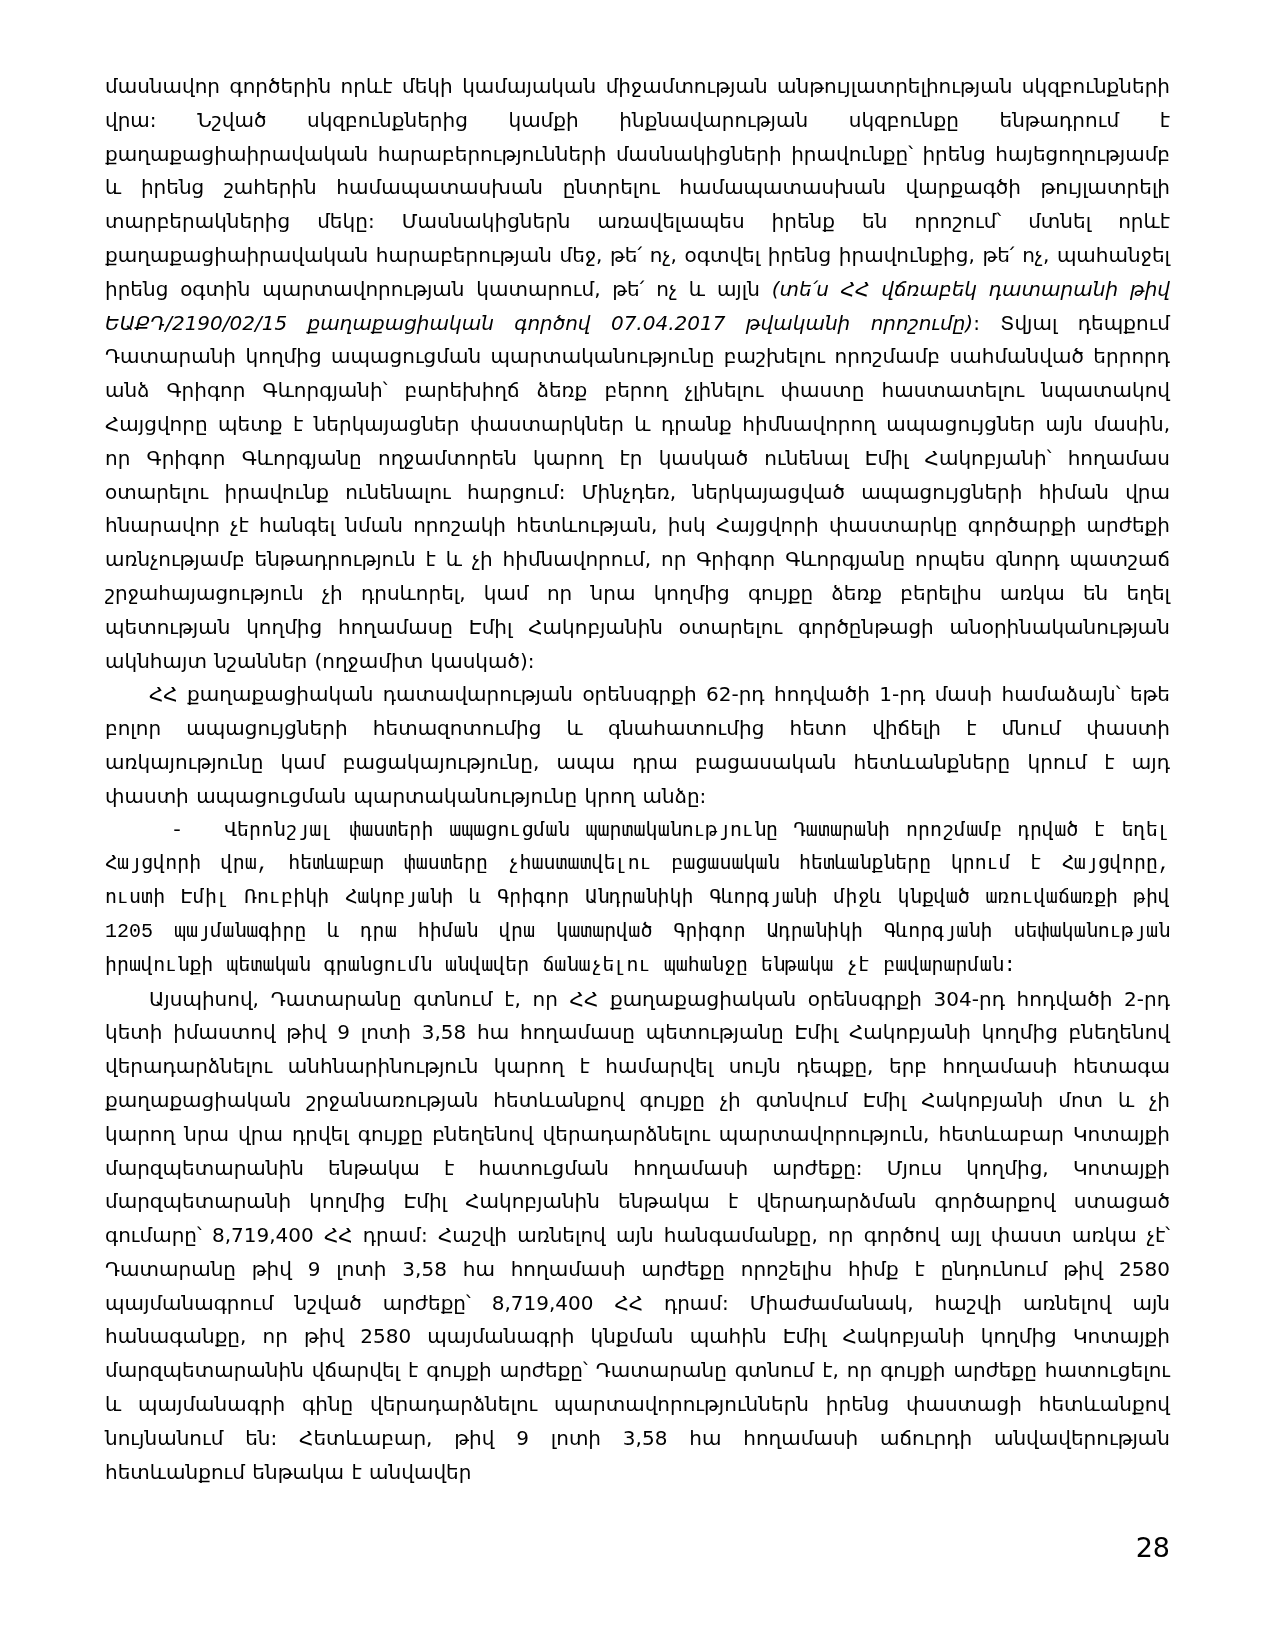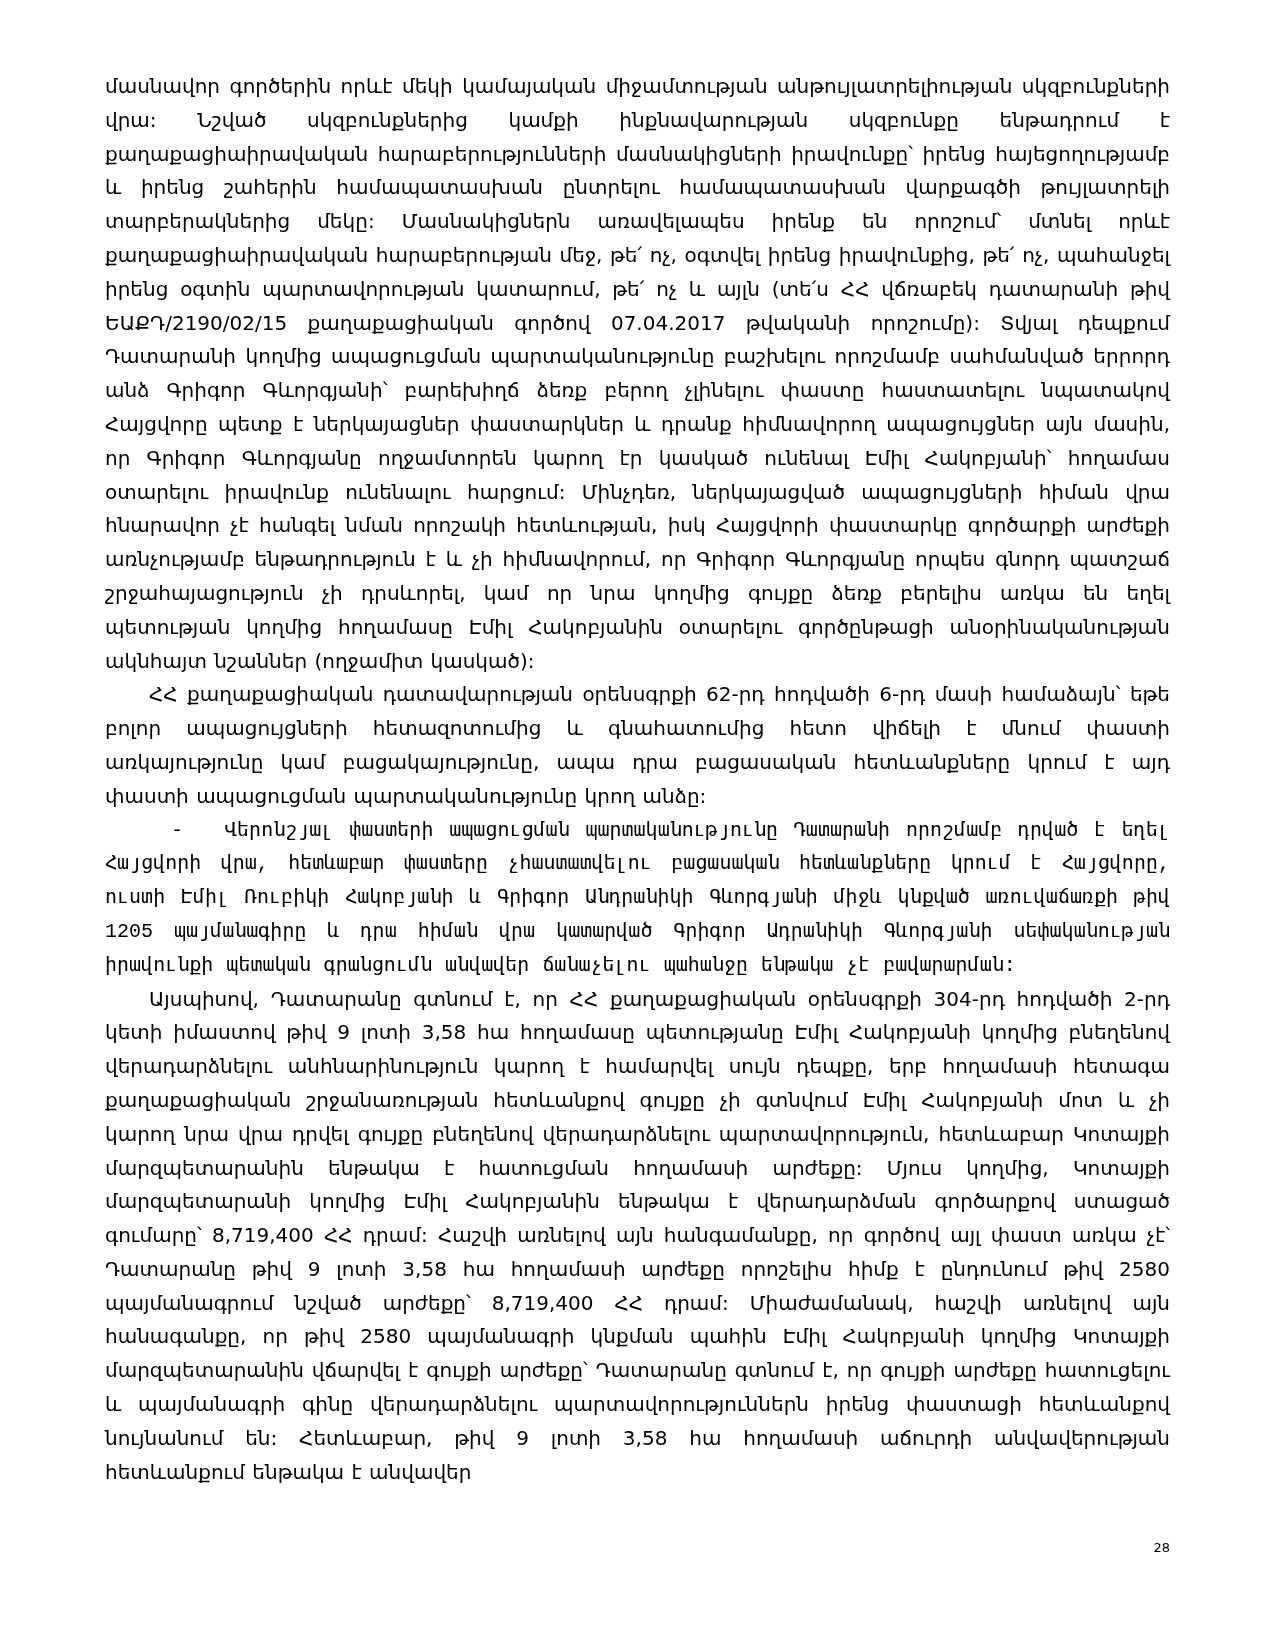--- a/index.html
+++ b/index.html
@@ -31,42 +31,43 @@
     word-spacing: 1px;
   }
   p.indent {
     text-indent: 44px;
   }
   p.bullet-para {
     text-indent: 66px;
     font-family: Liberation Mono, monospace;
   }
   .seg-italic {
+    font-style: italic;
   }
   .tab {
     display: inline-block;
     width: 42px;
   }
   .page-number {
     position: absolute;
     right: 105px;
     bottom: 90px;
-    font-size: 13px;
+    font-size: 27px;
     line-height: 24px;
   }
 </style>
 </head>
 <body>
 
 <div class="page">
   <div class="content">
 
     <p><span>մասնավոր գործերին որևէ մեկի կամայական միջամտության անթույլատրելիության սկզբունքների վրա: Նշված սկզբունքներից կամքի ինքնավարության սկզբունքը ենթադրում է քաղաքացիաիրավական հարաբերությունների մասնակիցների իրավունքը՝ իրենց հայեցողությամբ և իրենց շահերին համապատասխան ընտրելու համապատասխան վարքագծի թույլատրելի տարբերակներից մեկը: Մասնակիցներն առավելապես իրենք են որոշում՝ մտնել որևէ քաղաքացիաիրավական հարաբերության մեջ, թե՛ ոչ, օգտվել իրենց իրավունքից, թե՛ ոչ, պահանջել իրենց օգտին պարտավորության կատարում, թե՛ ոչ և այլն </span><span class="seg-italic">(տե՛ս ՀՀ վճռաբեկ դատարանի թիվ ԵԱՔԴ/2190/02/15 քաղաքացիական գործով 07.04.2017 թվականի որոշումը)</span><span>: Տվյալ դեպքում Դատարանի կողմից ապացուցման պարտականությունը բաշխելու որոշմամբ սահմանված երրորդ անձ Գրիգոր Գևորգյանի՝ բարեխիղճ ձեռք բերող չլինելու փաստը հաստատելու նպատակով Հայցվորը պետք է ներկայացներ փաստարկներ և դրանք հիմնավորող ապացույցներ այն մասին, որ Գրիգոր Գևորգյանը ողջամտորեն կարող էր կասկած ունենալ Էմիլ Հակոբյանի՝ հողամաս օտարելու իրավունք ունենալու հարցում: Մինչդեռ, ներկայացված ապացույցների հիման վրա հնարավոր չէ հանգել նման որոշակի հետևության, իսկ Հայցվորի փաստարկը գործարքի արժեքի առնչությամբ ենթադրություն է և չի հիմնավորում, որ Գրիգոր Գևորգյանը որպես գնորդ պատշաճ շրջահայացություն չի դրսևորել, կամ որ նրա կողմից գույքը ձեռք բերելիս առկա են եղել պետության կողմից հողամասը Էմիլ Հակոբյանին օտարելու գործընթացի անօրինականության ակնհայտ նշաններ (ողջամիտ կասկած):</span></p>
 
-    <p class="indent"><span>ՀՀ քաղաքացիական դատավարության օրենսգրքի 62-րդ հոդվածի 6-րդ մասի համաձայն՝ եթե բոլոր ապացույցների հետազոտումից և գնահատումից հետո վիճելի է մնում փաստի առկայությունը կամ բացակայությունը, ապա դրա բացասական հետևանքները կրում է այդ փաստի ապացուցման պարտականությունը կրող անձը:</span></p>
+    <p class="indent"><span>ՀՀ քաղաքացիական դատավարության օրենսգրքի 62-րդ հոդվածի 1-րդ մասի համաձայն՝ եթե բոլոր ապացույցների հետազոտումից և գնահատումից հետո վիճելի է մնում փաստի առկայությունը կամ բացակայությունը, ապա դրա բացասական հետևանքները կրում է այդ փաստի ապացուցման պարտականությունը կրող անձը:</span></p>
 
     <p class="bullet-para"><span>-</span><span class="tab"></span><span>Վերոնշյալ փաստերի ապացուցման պարտականությունը Դատարանի որոշմամբ դրված է եղել Հայցվորի վրա, հետևաբար փաստերը չհաստատվելու բացասական հետևանքները կրում է Հայցվորը, ուստի Էմիլ Ռուբիկի Հակոբյանի և Գրիգոր Անդրանիկի Գևորգյանի միջև կնքված առուվաճառքի թիվ 1205 պայմանագիրը և դրա հիման վրա կատարված Գրիգոր Ադրանիկի Գևորգյանի սեփականության իրավունքի պետական գրանցումն անվավեր ճանաչելու պահանջը ենթակա չէ բավարարման:</span></p>
 
     <p class="indent"><span>Այսպիսով, Դատարանը գտնում է, որ ՀՀ քաղաքացիական օրենսգրքի 304-րդ հոդվածի 2-րդ կետի իմաստով թիվ 9 լոտի 3,58 հա հողամասը պետությանը Էմիլ Հակոբյանի կողմից բնեղենով վերադարձնելու անհնարինություն կարող է համարվել սույն դեպքը, երբ հողամասի հետագա քաղաքացիական շրջանառության հետևանքով գույքը չի գտնվում Էմիլ Հակոբյանի մոտ և չի կարող նրա վրա դրվել գույքը բնեղենով վերադարձնելու պարտավորություն, հետևաբար Կոտայքի մարզպետարանին ենթակա է հատուցման հողամասի արժեքը: Մյուս կողմից, Կոտայքի մարզպետարանի կողմից Էմիլ Հակոբյանին ենթակա է վերադարձման գործարքով ստացած գումարը՝ 8,719,400 ՀՀ դրամ: Հաշվի առնելով այն հանգամանքը, որ գործով այլ փաստ առկա չէ՝ Դատարանը թիվ 9 լոտի 3,58 հա հողամասի արժեքը որոշելիս հիմք է ընդունում թիվ 2580 պայմանագրում նշված արժեքը՝ 8,719,400 ՀՀ դրամ: Միաժամանակ, հաշվի առնելով այն հանագանքը, որ թիվ 2580 պայմանագրի կնքման պահին Էմիլ Հակոբյանի կողմից Կոտայքի մարզպետարանին վճարվել է գույքի արժեքը՝ Դատարանը գտնում է, որ գույքի արժեքը հատուցելու և պայմանագրի գինը վերադարձնելու պարտավորություններն իրենց փաստացի հետևանքով նույնանում են: Հետևաբար, թիվ 9 լոտի 3,58 հա հողամասի աճուրդի անվավերության հետևանքում ենթակա է անվավեր</span></p>
 
   </div>
 
   <div class="page-number">28</div>
 </div>
 

